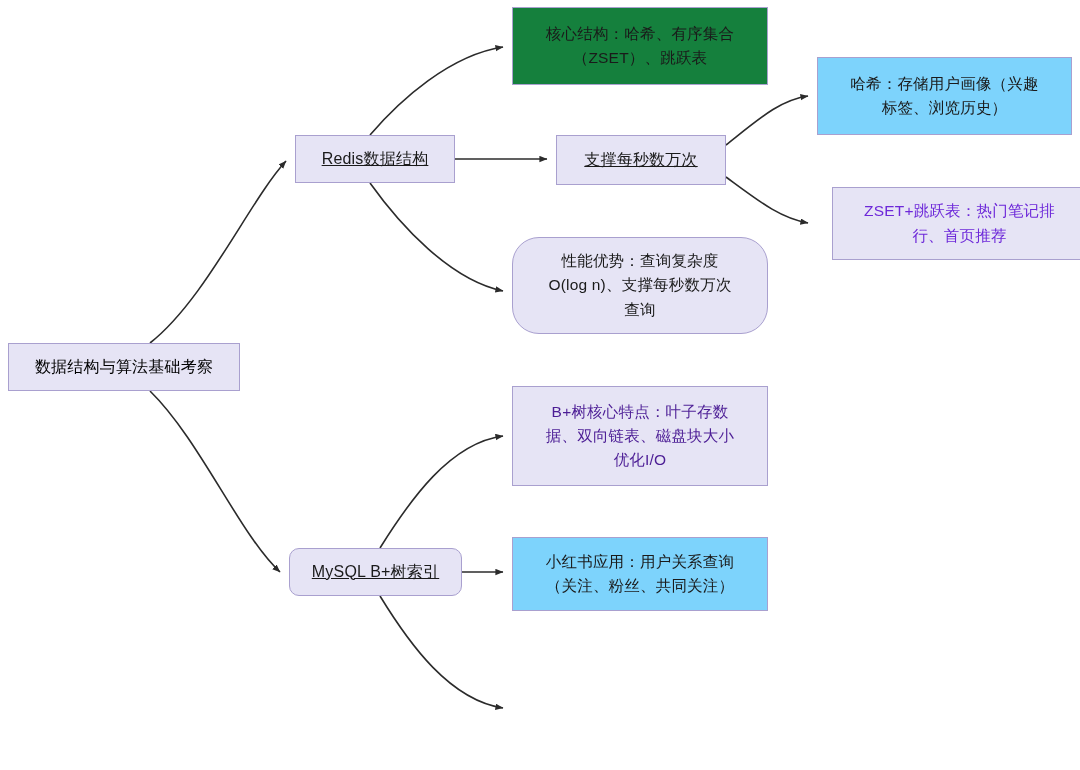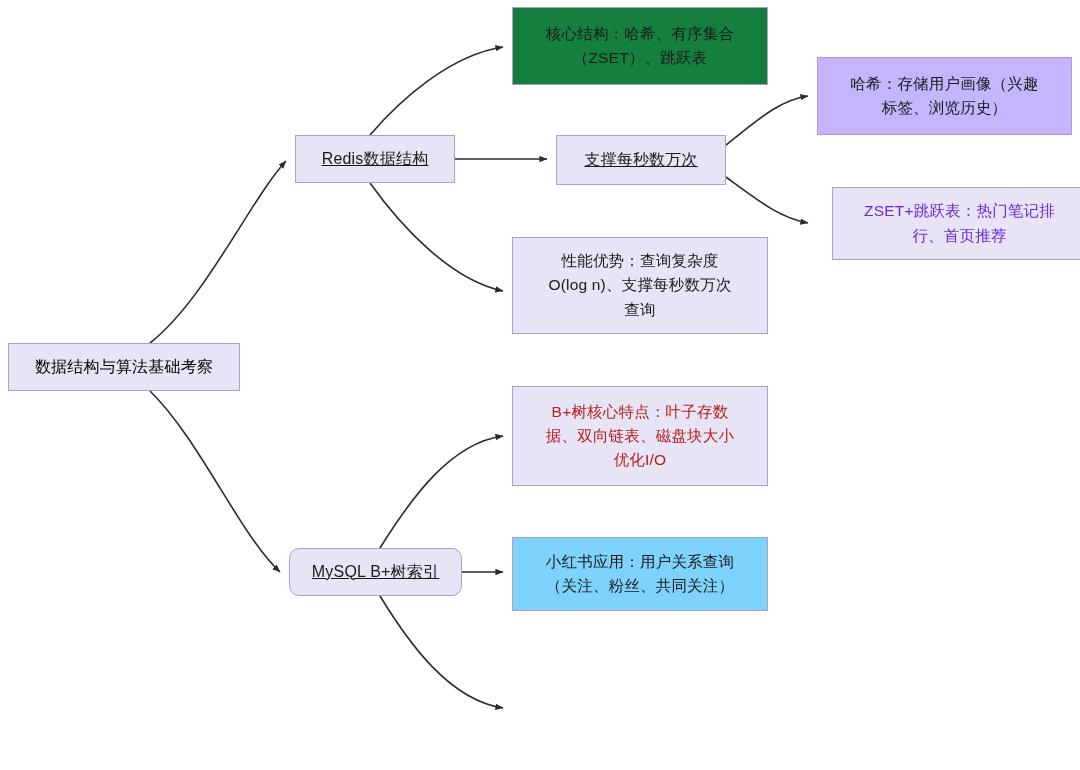--- a/index.html
+++ b/index.html
@@ -87,33 +87,33 @@
 
   <div class="node root" style="left: 8px; top: 343px; width: 232px; height: 48px; background: rgb(230, 228, 245); border-color: rgb(169, 160, 207); color: #000000;">数据结构与算法基础考察</div>
 
   <div class="node mid" style="left: 295px; top: 135px; width: 160px; height: 48px; background: rgb(230, 228, 245); border-color: rgb(169, 160, 207); color: rgb(26, 26, 26);">Redis数据结构</div>
 
   <div class="node leaf" style="left: 512px; top: 7px; width: 256px; height: 78px; background: #15803d; border-color: rgb(169, 160, 207); color: rgb(26, 26, 26);">核心结构：哈希、有序集合
 （ZSET）、跳跃表</div>
 
   <div class="node mid" style="left: 556px; top: 135px; width: 170px; height: 50px; background: rgb(230, 228, 245); border-color: rgb(169, 160, 207); color: rgb(26, 26, 26);">支撑每秒数万次</div>
 
-  <div class="node leaf" style="left: 817px; top: 57px; width: 255px; height: 78px; background: #c4b5fd; border-color: rgb(169, 160, 207); color: rgb(26, 26, 26);">哈希：存储用户画像（兴趣
+  <div class="node leaf" style="left: 817px; top: 57px; width: 255px; height: 78px; background: #7dd3fc; border-color: rgb(169, 160, 207); color: rgb(26, 26, 26);">哈希：存储用户画像（兴趣
 标签、浏览历史）</div>
 
   <div class="node leaf" style="left: 817px; top: 187px; width: 255px; height: 73px; background: rgb(230, 228, 245); border-color: rgb(169, 160, 207); color: #6d28d9; margin-left: 15px;">ZSET+跳跃表：热门笔记排
 行、首页推荐</div>
 
-  <div class="node leaf" style="left: 512px; top: 237px; width: 256px; height: 97px; background: rgb(230, 228, 245); border-color: rgb(169, 160, 207); color: rgb(26, 26, 26);">性能优势：查询复杂度
+  <div class="node leaf" style="left: 512px; top: 237px; width: 256px; height: 97px; background: rgb(230, 228, 245); border-color: rgb(169, 160, 207); color: rgb(26, 26, 26); border-radius: 27px;">性能优势：查询复杂度
 O(log n)、支撑每秒数万次
 查询</div>
 
   <div class="node mid" style="left: 289px; top: 548px; width: 173px; height: 48px; background: rgb(230, 228, 245); border-color: rgb(169, 160, 207); color: rgb(26, 26, 26); border-radius: 10px;">MySQL B+树索引</div>
 
-  <div class="node leaf" style="left: 512px; top: 386px; width: 256px; height: 100px; background: rgb(230, 228, 245); border-color: rgb(169, 160, 207); color: #b91c1c;">B+树核心特点：叶子存数
+  <div class="node leaf" style="left: 512px; top: 386px; width: 256px; height: 100px; background: rgb(230, 228, 245); border-color: rgb(169, 160, 207); color: #4c1d95;">B+树核心特点：叶子存数
 据、双向链表、磁盘块大小
 优化I/O</div>
 
   <div class="node leaf" style="left: 512px; top: 537px; width: 256px; height: 74px; background: #7dd3fc; border-color: rgb(169, 160, 207); color: rgb(26, 26, 26);">小红书应用：用户关系查询
 （关注、粉丝、共同关注）</div>
 
 
 </div>
 
 </body></html>

